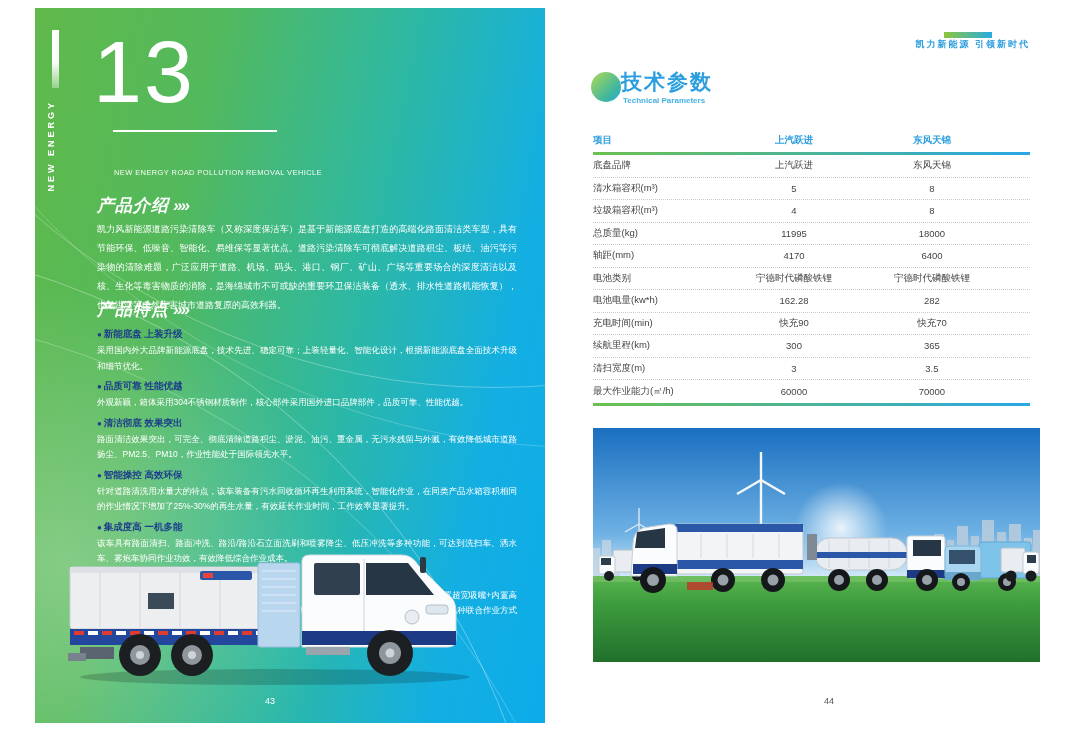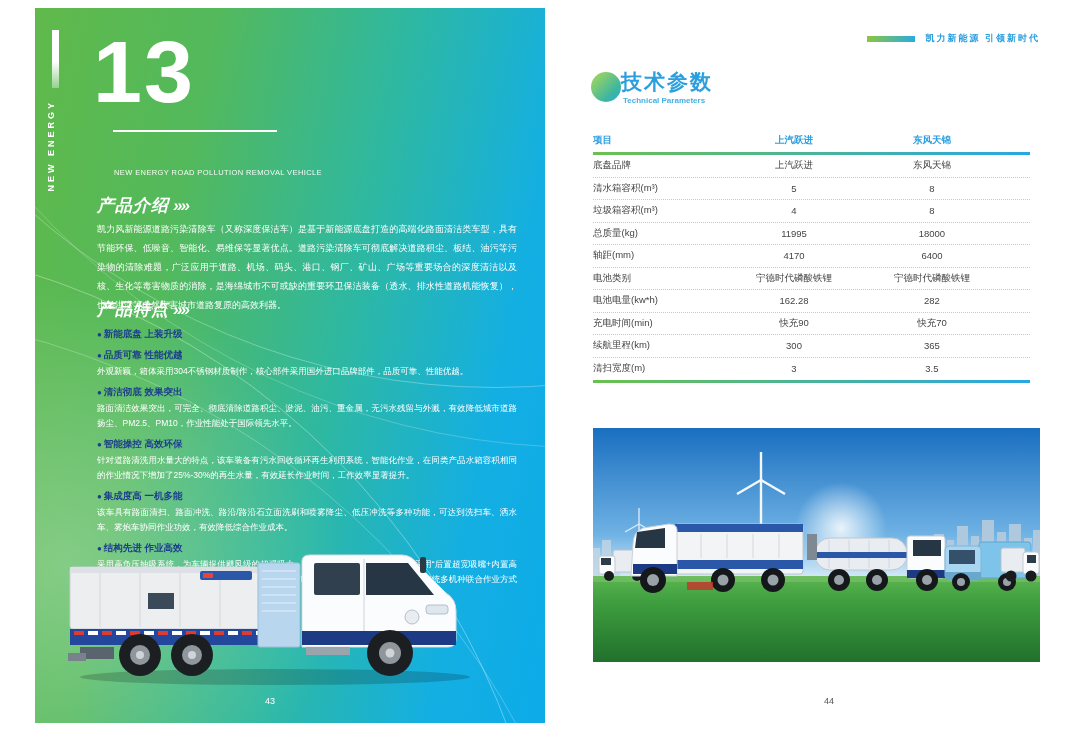--- a/index.html
+++ b/index.html
@@ -18,21 +18,21 @@
   .arc1 { width:1500px; height:1500px; left:-980px; top:230px; }
   .arc2 { width:1600px; height:1600px; left:-1020px; top:300px; border-color:rgba(255,255,255,0.25); }
   .arc3 { width:1400px; height:1400px; left:-240px; top:-1020px; border-color:rgba(255,255,255,0.3); }
   .arc4 { width:1500px; height:1500px; left:-200px; top:-1060px; border-color:rgba(255,255,255,0.22); }
 
   .edge-bar { position:absolute; left:17px; top:22px; width:7px; height:58px;
     background:linear-gradient(#ffffff 55%, rgba(255,255,255,0.35)); }
   .edge-label { position:absolute; left:11px; top:92px; writing-mode:vertical-rl; transform:rotate(180deg);
     font-size:9px; font-weight:bold; letter-spacing:3px; color:#fff; }
 
-  .chapter-number { position:absolute; left:58px; top:16px; font-size:88px; font-weight:700; line-height:1.1; letter-spacing:2px; }
+  .chapter-number { position:absolute; left:58px; top:16px; font-size:88px; font-weight:400; line-height:1.1; letter-spacing:2px; }
   .title-rule { position:absolute; left:78px; top:122px; width:164px; height:2px; background:#fff; }
   .page-title { position:absolute; left:78px; top:131px; font-size:21px; font-weight:bold; letter-spacing:1.5px; }
   .page-subtitle { position:absolute; left:79px; top:160px; font-size:7.5px; letter-spacing:0.4px; opacity:0.95; }
 
   .sec-heading { position:absolute; font-size:17px; font-weight:bold; letter-spacing:1px; font-style:italic; }
   .sec-heading .arrows { font-style:italic; margin-left:4px; letter-spacing:-2px; }
   .intro-heading { left:62px; top:186px; }
   .intro-body { position:absolute; left:62px; top:212px; width:420px; font-size:9px; line-height:19px;
     text-align:justify; color:#fff; }
 
@@ -42,21 +42,21 @@
   .feature-title { font-size:9.5px; font-weight:bold; color:#1d3e8c; line-height:16px; }
   .feature-title .dot { color:#1d3e8c; margin-right:2px; font-size:8px; }
   .feature-body { font-size:8.5px; line-height:15.5px; color:#fff; text-align:justify; }
 
   .truck-illustration { position:absolute; left:25px; top:527px; width:430px; height:160px; }
   .left-page-number { position:absolute; left:0; top:688px; width:470px; text-align:center; font-size:9px; color:#fff; }
 
   
   .right-page { position:absolute; left:545px; top:8px; width:535px; height:715px; background:#fff; }
 
-  .tagline-wrap { position:absolute; top:24px; right:40px; display:flex; align-items:center; }
+  .tagline-wrap { position:absolute; top:24px; right:50px; display:flex; align-items:center;flex-direction:column; }
   .tagline-bar { width:48px; height:6px; background:linear-gradient(90deg,#8cc63f,#29abe2); margin-right:10px; }
   .tagline-text { font-size:9px; color:#2b9edd; letter-spacing:2px; font-weight:bold; }
 
   .section-header { position:absolute; left:46px; top:58px; height:44px; }
   .section-icon { position:absolute; left:0; top:6px; width:30px; height:30px; border-radius:50%;
     background:linear-gradient(135deg,#8fd06a 20%,#3db6a0 70%,#29abe2); }
   .section-title { position:absolute; left:30px; top:2px; font-size:21px; font-weight:bold; color:#2b9edd; letter-spacing:2px; white-space:nowrap; }
   .section-subtitle { position:absolute; left:32px; top:30px; font-size:8px; color:#45b1e4; font-weight:bold; white-space:nowrap;text-align:center; }
 
   .spec-table { position:absolute; left:48px; top:120px; width:437px; font-size:9.5px; }
@@ -95,20 +95,21 @@
       <span>产品介绍</span><span class="arrows">»»</span>
     </div>
     <div class="intro-body">凯力风新能源道路污染清除车（又称深度保洁车）是基于新能源底盘打造的高端化路面清洁类车型，具有节能环保、低噪音、智能化、易维保等显著优点。道路污染清除车可彻底解决道路积尘、板结、油污等污染物的清除难题，广泛应用于道路、机场、码头、港口、钢厂、矿山、广场等重要场合的深度清洁以及核、生化等毒害物质的消除，是海绵城市不可或缺的重要环卫保洁装备（透水、排水性道路机能恢复），也是洪涝等自然灾害城市道路复原的高效利器。</div>
 
     <div class="sec-heading features-heading">
       <span>产品特点</span><span class="arrows">»»</span>
     </div>
     <div class="features-list">
         <div class="feature-item">
           <div class="feature-title"><span class="dot">●</span>新能底盘 上装升级</div>
+          <div class="feature-body">采用国内外大品牌新能源底盘，技术先进、稳定可靠；上装轻量化、智能化设计，根据新能源底盘全面技术升级和细节优化。</div>
         </div>
         <div class="feature-item">
           <div class="feature-title"><span class="dot">●</span>品质可靠 性能优越</div>
           <div class="feature-body">外观新颖，箱体采用304不锈钢材质制作，核心部件采用国外进口品牌部件，品质可靠、性能优越。</div>
         </div>
         <div class="feature-item">
           <div class="feature-title"><span class="dot">●</span>清洁彻底 效果突出</div>
           <div class="feature-body">路面清洁效果突出，可完全、彻底清除道路积尘、淤泥、油污、重金属，无污水残留与外溅，有效降低城市道路扬尘、PM2.5、PM10，作业性能处于国际领先水平。</div>
         </div>
         <div class="feature-item">
@@ -257,20 +258,25 @@
           </div>
           <div class="trow">
             <div class="tcell c0">续航里程(km)</div>
             <div class="tcell c1">300</div>
             <div class="tcell c2">365</div>
           </div>
           <div class="trow">
             <div class="tcell c0">清扫宽度(m)</div>
             <div class="tcell c1">3</div>
             <div class="tcell c2">3.5</div>
+          </div>
+          <div class="trow">
+            <div class="tcell c0">最大作业能力(㎡/h)</div>
+            <div class="tcell c1">60000</div>
+            <div class="tcell c2">70000</div>
           </div>
         </div>
       <div class="grad-line bottom"></div>
     </div>
 
     <div class="fleet-photo">
       <svg width="447" height="234" viewBox="0 0 447 234">
         <defs>
           <linearGradient id="sky" x1="0" y1="0" x2="0" y2="1">
             <stop offset="0" stop-color="#1a6fc0"></stop>

